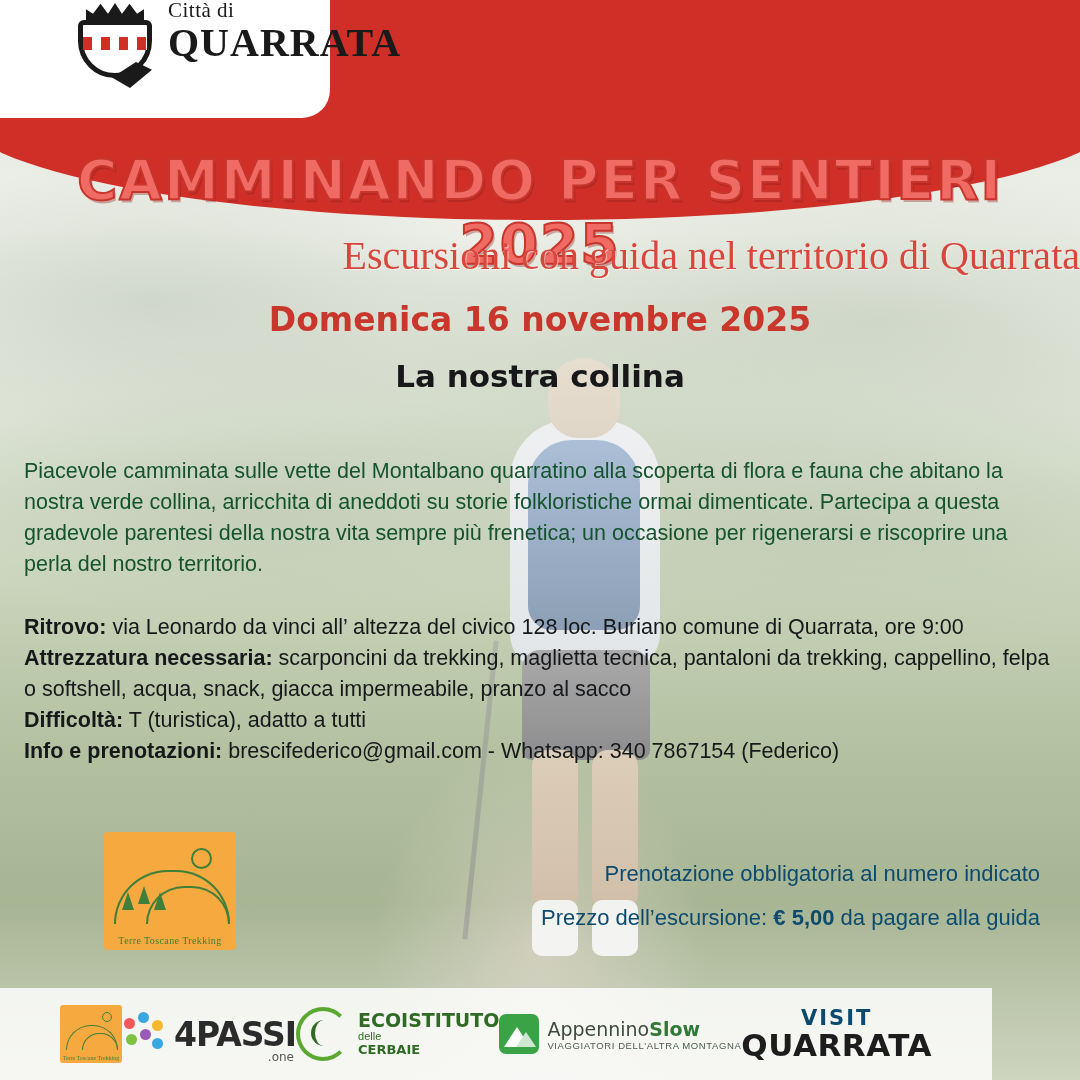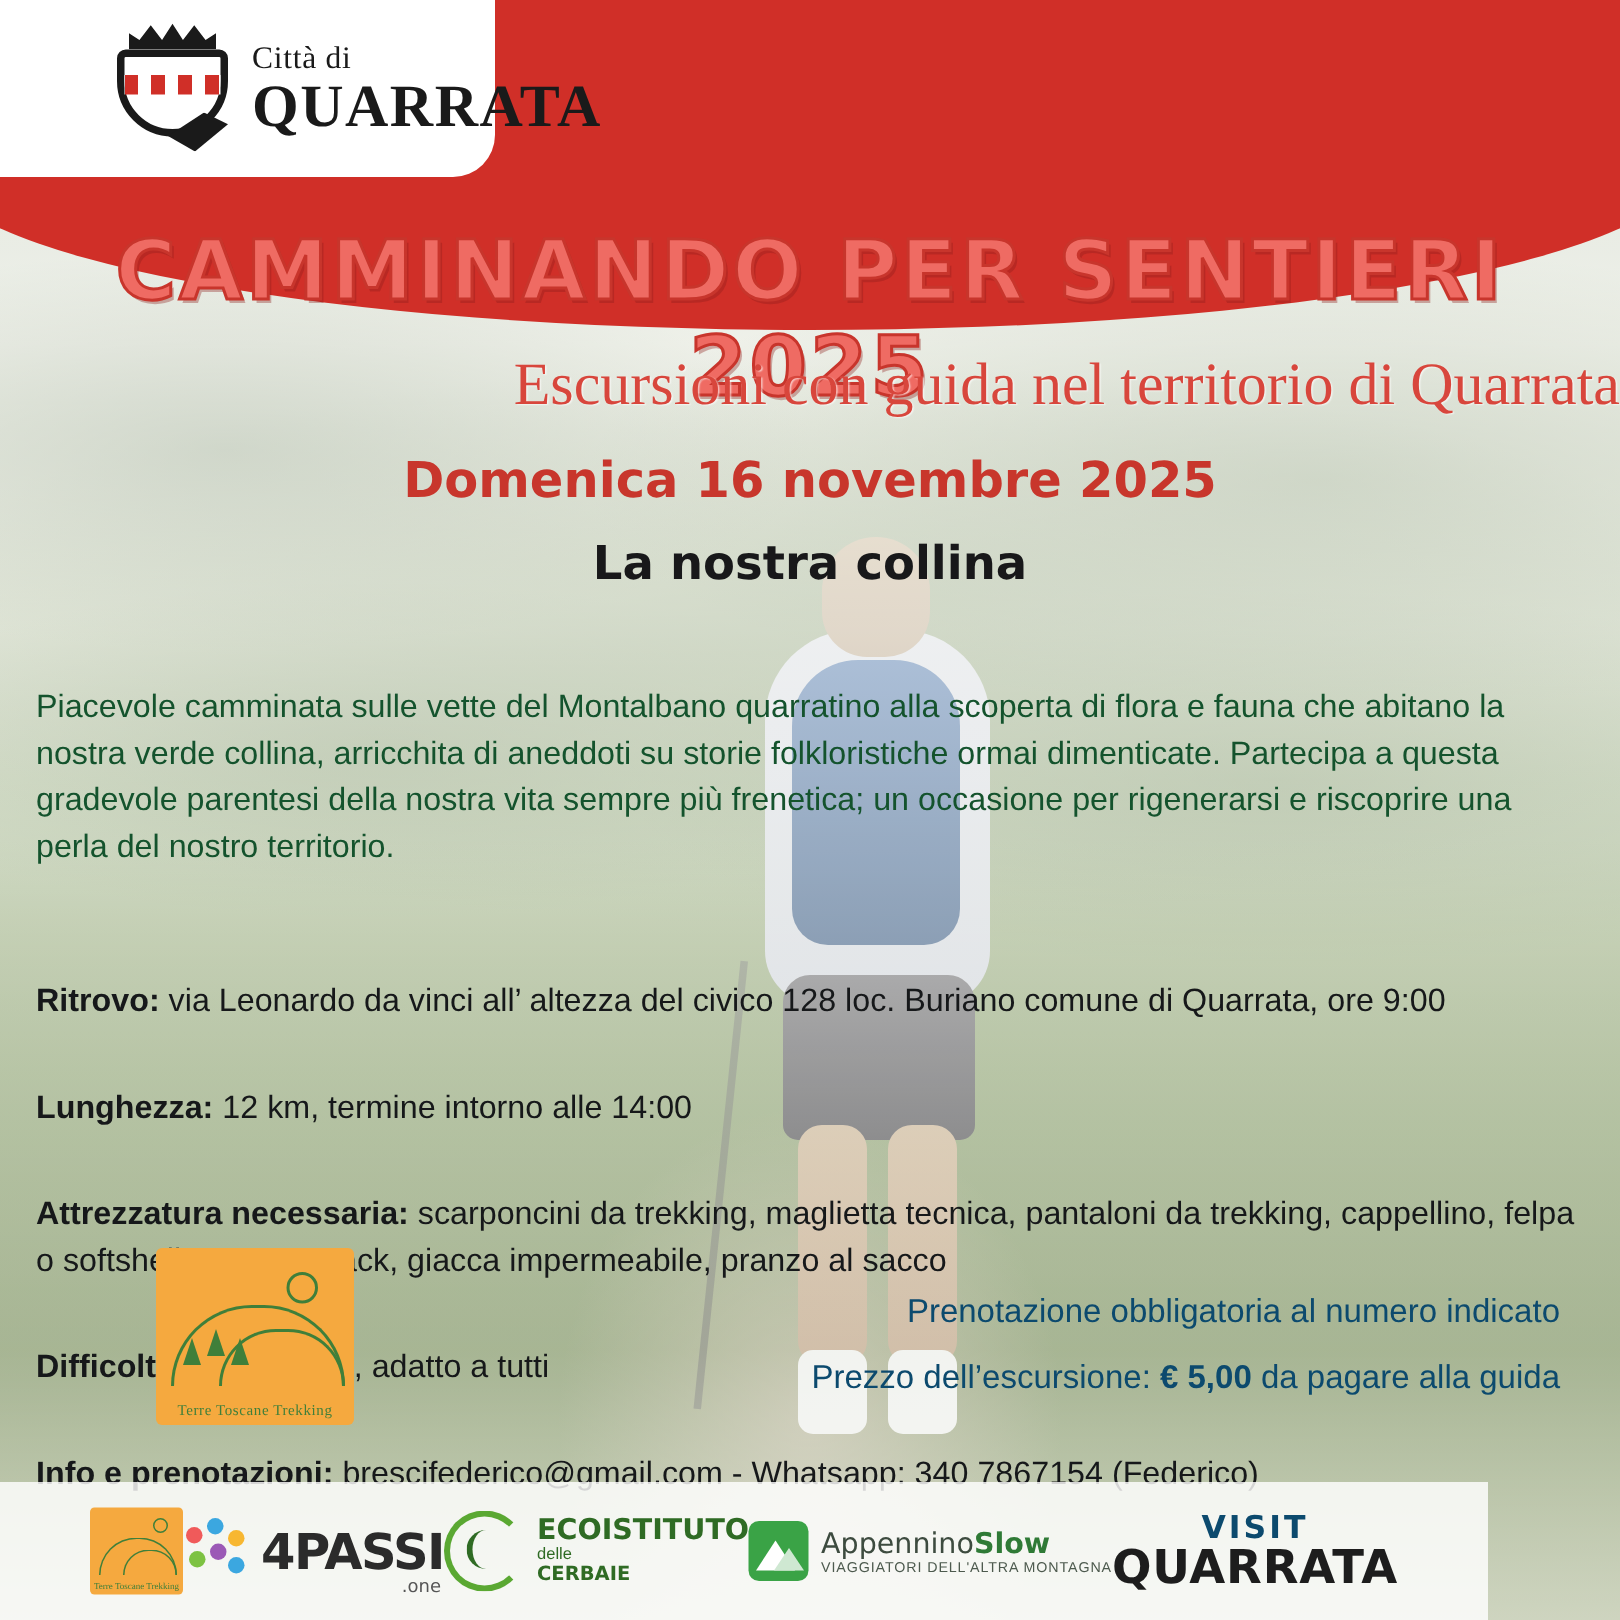--- a/index.html
+++ b/index.html
@@ -127,21 +127,21 @@
     transform: scaleX(1.08);
   }
   .logo-block {
     position: absolute;
     left: 0; top: 0;
     width: 330px; height: 118px;
     background: #ffffff;
     border-bottom-right-radius: 28px;
     z-index: 4;
     display: flex;
-    align-items: center;
+    align-items: flex-start;
     padding-left: 72px;
     box-sizing: border-box;
   }
   .crest {
     position: relative;
     width: 86px; height: 92px;
     flex: 0 0 auto;
   }
   .crest .crown {
     position: absolute; left: 14px; top: 2px;
@@ -238,21 +238,21 @@
     color: #14532d;
   }
   .details {
     position: absolute;
     left: 24px; top: 612px;
     width: 1032px;
     font-size: 21.5px;
     line-height: 31px;
     color: #16181a;
   }
-  .details .row { margin-bottom: 0; margin-top: 40px; }
+  .details .row { margin-bottom: 0; }
   .details b { font-weight: bold; }
 
   
   .badge-ttt {
     position: absolute;
     left: 104px; top: 832px;
     width: 132px; height: 118px;
     background: #f5a93f;
     border-radius: 4px;
     overflow: hidden;
@@ -501,23 +501,20 @@
   <div class="title-date">Domenica 16 novembre 2025</div>
   <div class="title-route">La nostra collina</div>
 
   <div class="intro">Piacevole camminata sulle vette del Montalbano quarratino alla scoperta di flora e fauna che abitano la nostra verde collina, arricchita di aneddoti su storie folkloristiche ormai dimenticate. Partecipa a questa gradevole parentesi della nostra vita sempre più frenetica; un occasione per rigenerarsi e riscoprire una perla del nostro territorio.</div>
 
   <div class="details">
     <div class="row">
       <b>Ritrovo:</b><span> via Leonardo da vinci all’ altezza del civico 128 loc. Buriano comune di Quarrata, ore 9:00</span>
     </div>
     <div class="row">
-      <b>Lunghezza:</b><span> 12 km, termine intorno alle 14:00</span>
-    </div>
-    <div class="row">
       <b>Attrezzatura necessaria:</b><span> scarponcini da trekking, maglietta tecnica, pantaloni da trekking, cappellino, felpa o softshell, acqua, snack, giacca impermeabile, pranzo al sacco</span>
     </div>
     <div class="row">
       <b>Difficoltà:</b><span> T (turistica), adatto a tutti</span>
     </div>
     <div class="row">
       <b>Info e prenotazioni:</b><span> brescifederico@gmail.com - Whatsapp: 340 7867154 (Federico)</span>
     </div>
   </div>
 

